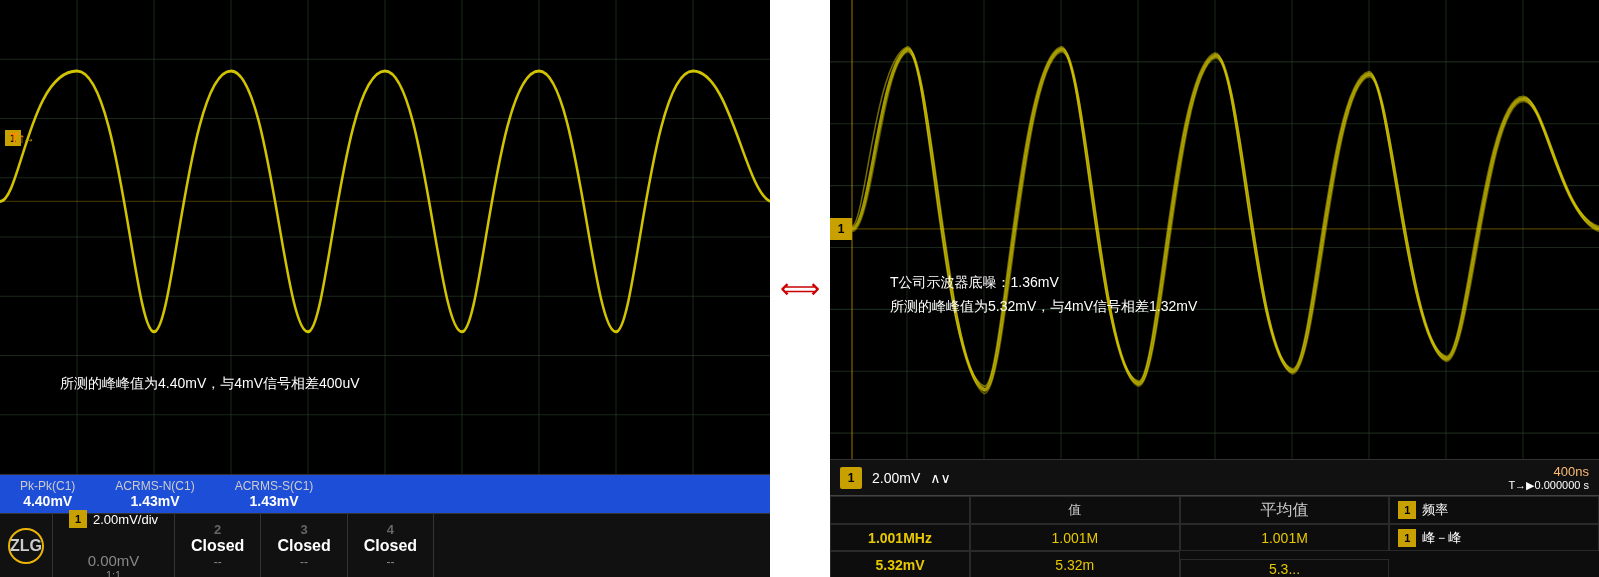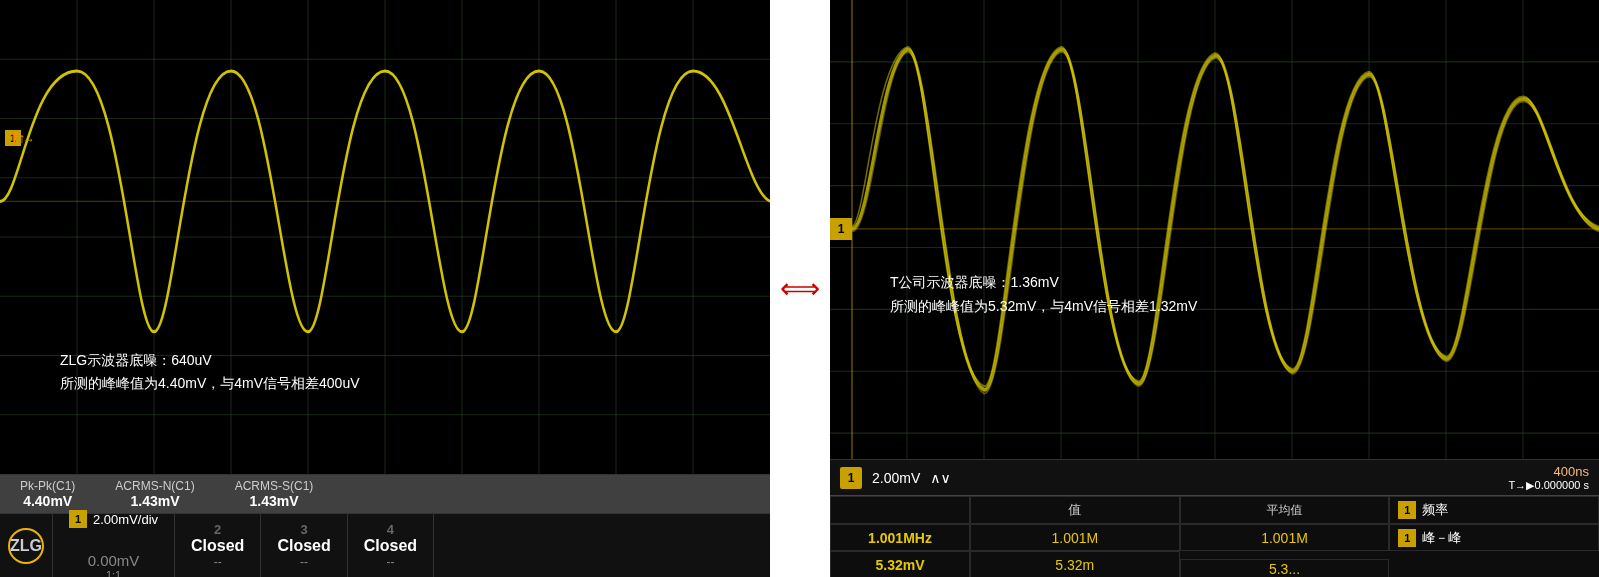--- a/index.html
+++ b/index.html
@@ -44,21 +44,21 @@
       position: absolute;
       bottom: 80px;
       left: 60px;
       color: #fff;
       font-size: 14px;
       line-height: 1.6;
     }
 
     
     .measurement-bar-left {
-      background: #404040;
+      background: #1d4ed8;
       border-top: 1px solid #333;
       padding: 4px 20px;
       display: flex;
       align-items: center;
       gap: 40px;
     }
 
     .measurement-item {
       display: flex;
       flex-direction: column;
@@ -263,21 +263,20 @@
     <div class="ch1-left-marker">
       <div class="ch1-left-marker-box">1</div>
       <span class="ch1-left-arrow">→</span>
     </div>
 
     <div class="t-marker">
       <span>T↑</span>
     </div>
 
     <div class="text-overlay-left">
-      <div>ZLG示波器底噪：640uV</div>
       <div>所测的峰峰值为4.40mV，与4mV信号相差400uV</div>
     </div>
   </div>
 
   <div class="measurement-bar-left">
     <div class="measurement-item">
       <span class="measurement-label">Pk-Pk(C1)</span>
       <span class="measurement-value">4.40mV</span>
     </div>
     <div class="measurement-item">
@@ -419,21 +418,21 @@
         <span style="color:#fdba74;font-size:13px;">400ns</span>
         <span style="color:#fff;font-size:11px;">T→▶0.000000 s</span>
       </div>
     </div>
   </div>
 
   <div style="background:#0d0d0d;border-top:1px solid #444;height:82px;display:grid;grid-template-rows:28px 27px 27px;grid-template-columns:140px 1fr 1fr 1fr;">
 
     <div style="border:1px solid #2a2a2a;display:flex;align-items:center;justify-content:center;"></div>
     <div style="border:1px solid #2a2a2a;display:flex;align-items:center;justify-content:center;color:#ccc;font-size:13px;">值</div>
-    <div style="border:1px solid #2a2a2a;display:flex;align-items:center;justify-content:center;color:#ccc;font-size:12px;">平均值</div>
+    <div style="border:1px solid #2a2a2a;display:flex;align-items:center;justify-content:center;color:#ccc;font-size:16px;">平均值</div>
 
     <div style="border:1px solid #2a2a2a;display:flex;align-items:center;gap:6px;padding:0 8px;">
       <div style="width:18px;height:18px;background:#c8a000;display:flex;align-items:center;justify-content:center;color:#000;font-size:11px;font-weight:bold;">1</div>
       <span style="color:#fff;font-size:13px;">频率</span>
     </div>
     <div style="border:1px solid #2a2a2a;display:flex;align-items:center;justify-content:center;color:#e8c800;font-size:14px;font-weight:bold;">1.001MHz</div>
     <div style="border:1px solid #2a2a2a;display:flex;align-items:center;justify-content:center;color:#e8c800;font-size:14px;">1.001M</div>
     <div style="border:1px solid #2a2a2a;display:flex;align-items:center;justify-content:center;color:#e8c800;font-size:14px;">1.001M</div>
 
     <div style="border:1px solid #2a2a2a;display:flex;align-items:center;gap:6px;padding:0 8px;">

